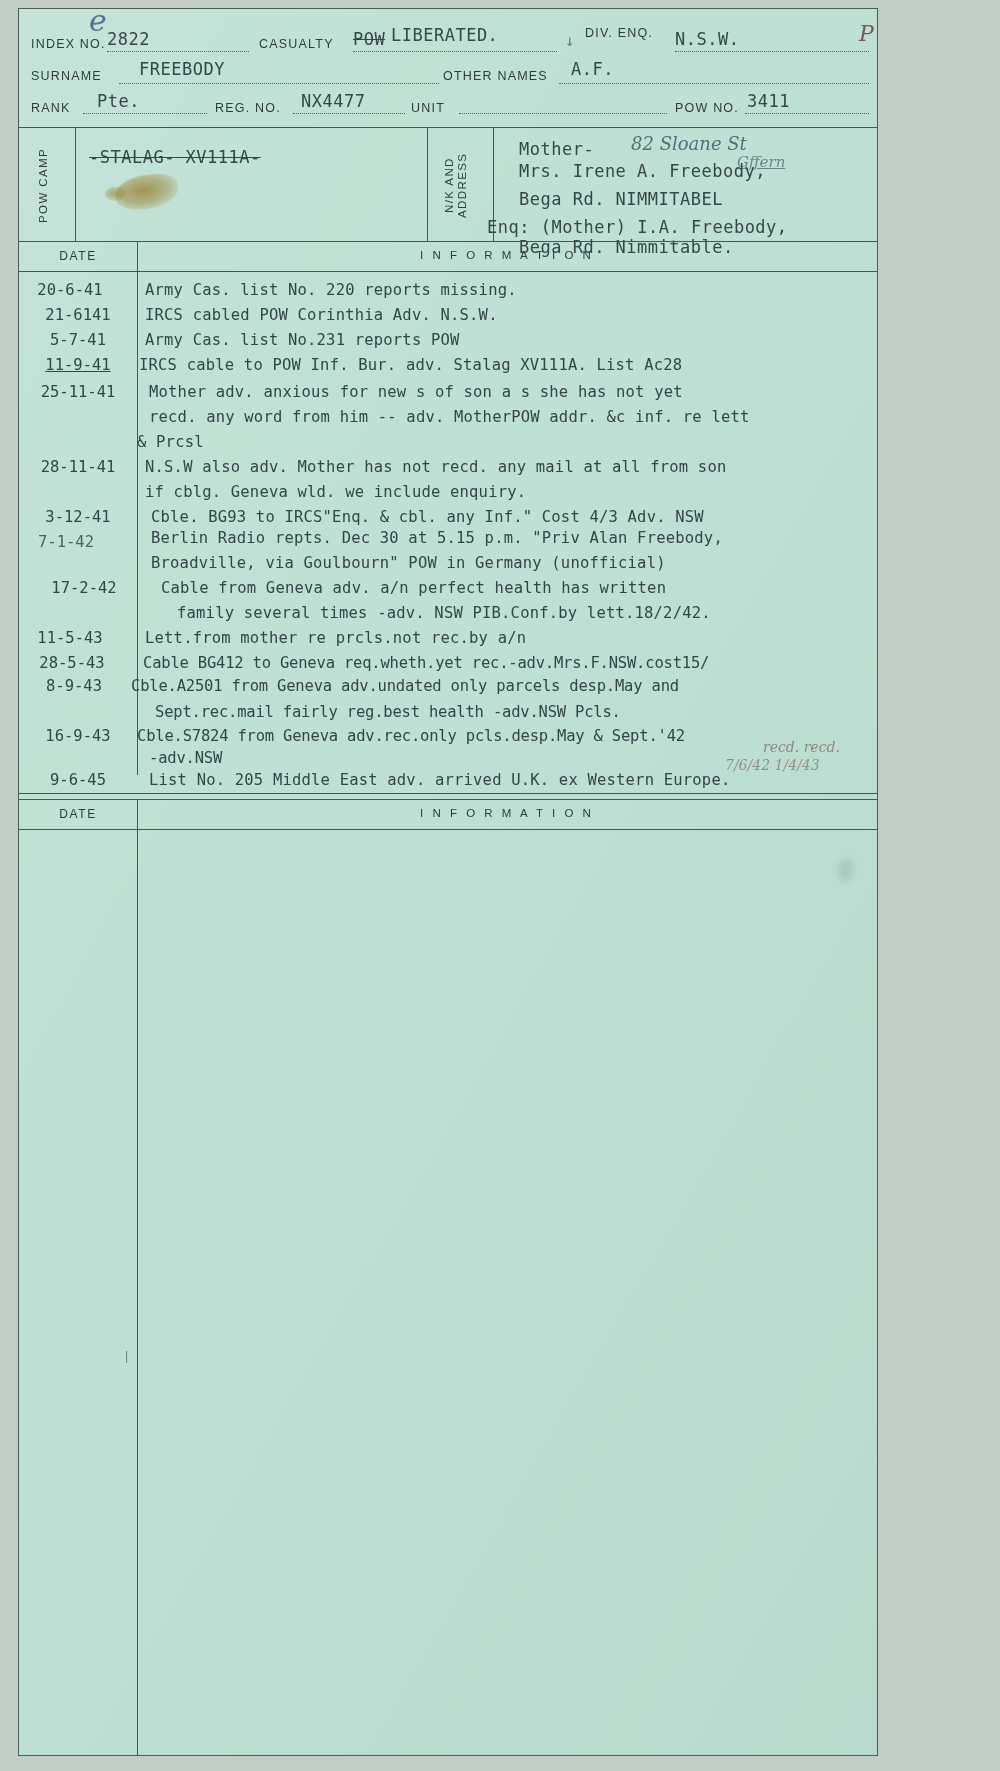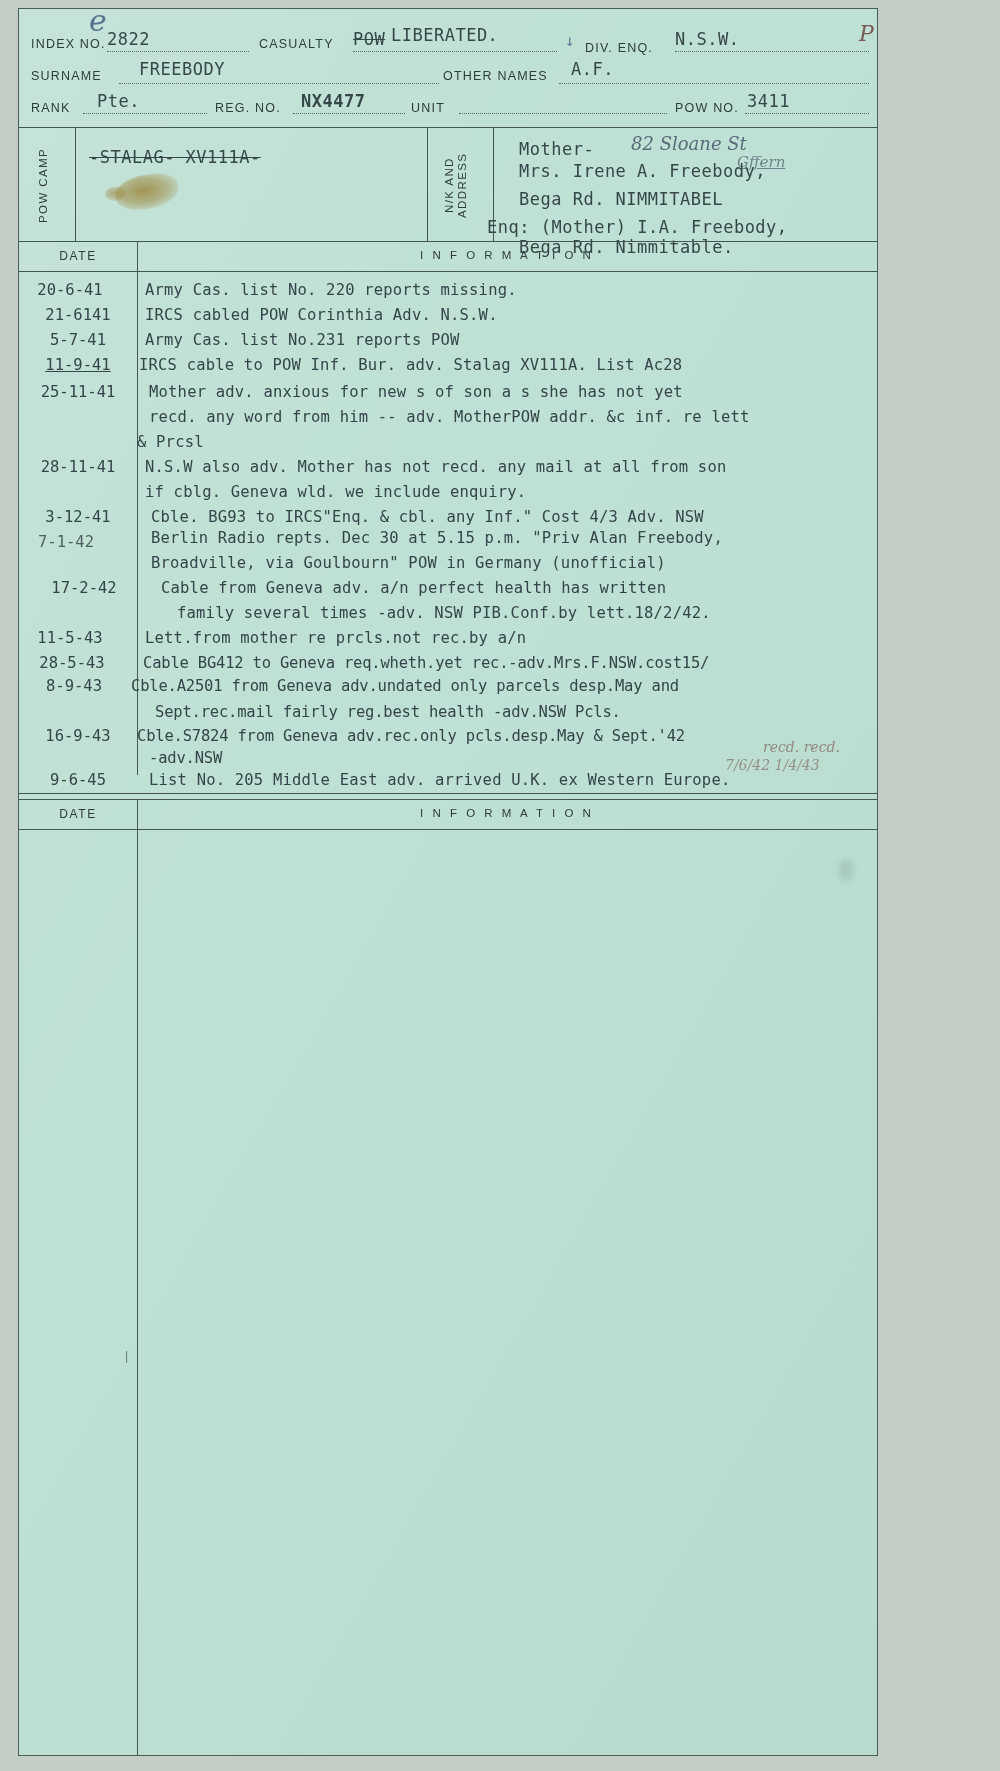--- a/index.html
+++ b/index.html
@@ -175,40 +175,40 @@
     <div class="f val" style="left:88px; top:20px;">2822</div>
     <div class="rule" style="left:88px; top:42px; width:142px;"></div>
 
     <div class="f label" style="left:240px; top:28px;">CASUALTY</div>
     <div class="f val strike" style="left:334px; top:20px;">POW</div>
     <div class="f val" style="left:372px; top:16px;">LIBERATED.</div>
     <div class="rule" style="left:334px; top:42px; width:204px;"></div>
 
     <div class="f" style="left:546px; top:22px; color:#5d7d9a; font-size:16px;">↓</div>
 
-    <div class="f label" style="left:566px; top:32px;">DIV. ENQ.</div>
+    <div class="f label" style="left:566px; top:17px;">DIV. ENQ.</div>
     <div class="f val" style="left:656px; top:20px;">N.S.W.</div>
     <div class="rule" style="left:656px; top:42px; width:194px;"></div>
 
     <div class="f hand-b" style="left:840px; top:12px; font-size:22px;">P</div>
 
     <div class="f label" style="left:12px; top:60px;">SURNAME</div>
     <div class="f val" style="left:120px; top:50px;">FREEBODY</div>
     <div class="rule" style="left:100px; top:74px; width:320px;"></div>
 
     <div class="f label" style="left:424px; top:60px;">OTHER NAMES</div>
     <div class="f val" style="left:552px; top:50px;">A.F.</div>
     <div class="rule" style="left:540px; top:74px; width:310px;"></div>
 
     <div class="f label" style="left:12px; top:92px;">RANK</div>
     <div class="f val" style="left:78px; top:82px;">Pte.</div>
     <div class="rule" style="left:64px; top:104px; width:124px;"></div>
 
     <div class="f label" style="left:196px; top:92px;">REG. No.</div>
-    <div class="f val" style="left:282px; top:82px;font-weight:bold;">NX4477</div>
+    <div class="f val" style="left:282px; top:82px;">NX4477</div>
     <div class="rule" style="left:274px; top:104px; width:112px;"></div>
 
     <div class="f label" style="left:392px; top:92px;">UNIT</div>
     <div class="f val" style="left:444px; top:82px;"></div>
     <div class="rule" style="left:440px; top:104px; width:208px;"></div>
 
     <div class="f label" style="left:656px; top:92px;">POW No.</div>
     <div class="f val" style="left:728px; top:82px;">3411</div>
     <div class="rule" style="left:726px; top:104px; width:124px;"></div>
   </div>

